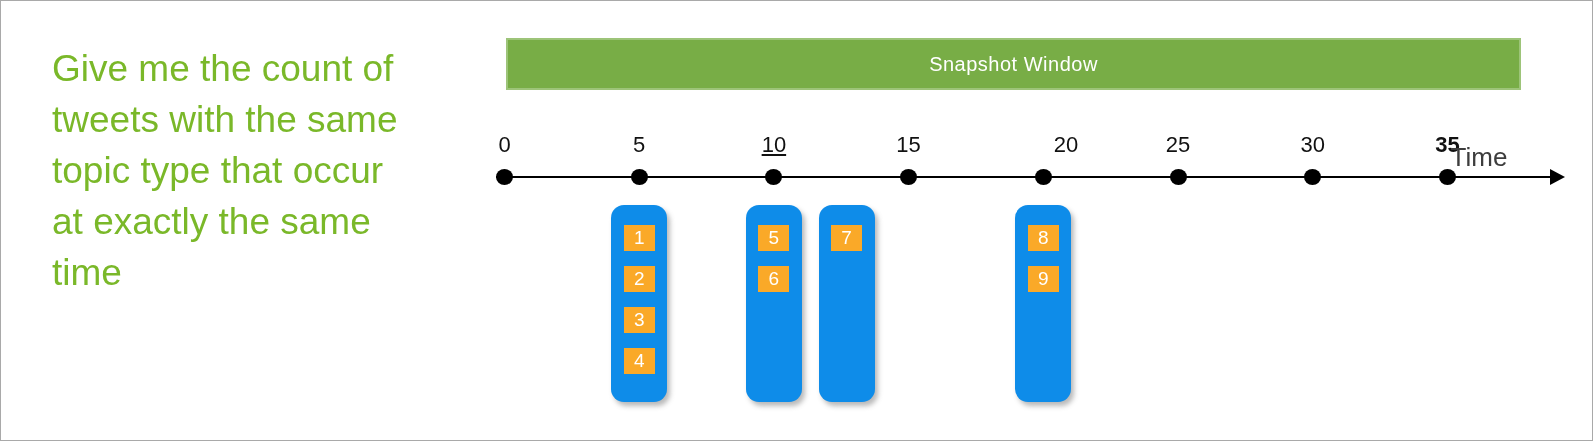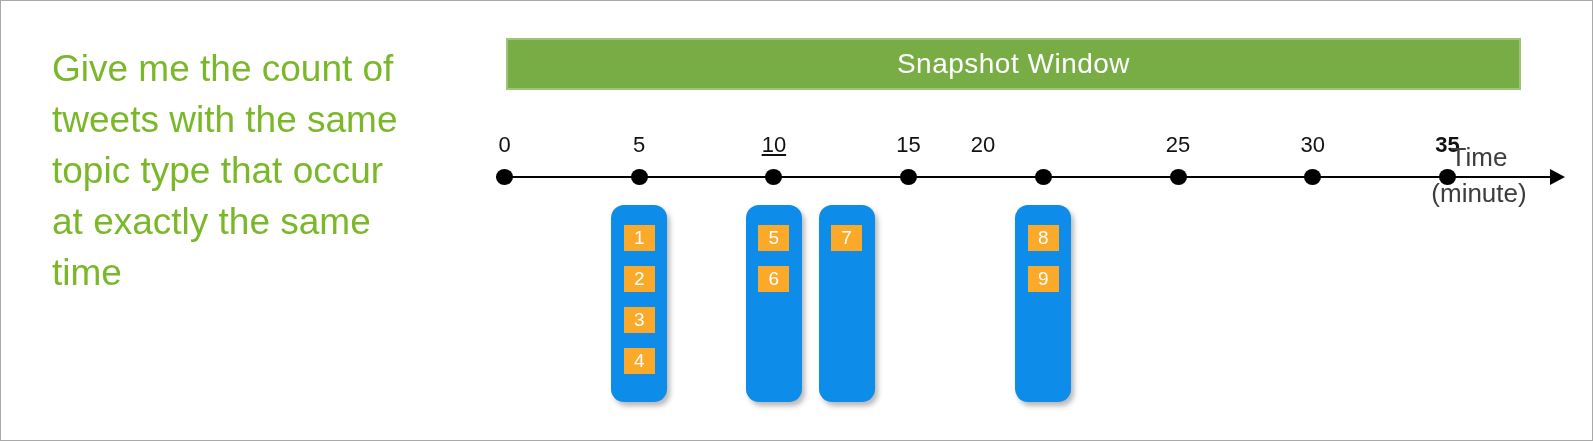--- a/index.html
+++ b/index.html
@@ -20,21 +20,21 @@
     white-space:pre-line;
   }
   
   .banner{
     position:absolute;left:505px;top:37px;width:1015px;height:52px;
     background:var(--banner-fill,#78ad46);
     box-shadow:inset 0 0 0 2px rgba(255,255,255,0.28);
     display:flex;align-items:center;justify-content:center;
   }
   .banner-label{
-    color:#ffffff;font-size:28px;font-weight:300;letter-spacing:0.5px;
+    color:#ffffff;font-size:20px;font-weight:300;letter-spacing:0.5px;
   }
   
   .axis-line{
     position:absolute;left:495px;top:175px;width:1057px;height:2px;
     background:#000000;
   }
   .axis-arrow{
     position:absolute;left:1549px;top:168px;width:0;height:0;
     border-left:15px solid #000000;
     border-top:8px solid transparent;
@@ -91,31 +91,30 @@
   <div id="ticks">
       <div class="axis-dot" style="left: 495px;"></div>
       <div class="tick-label" style="left: 473.5px;">0</div>
       <div class="axis-dot" style="left: 629.7px;"></div>
       <div class="tick-label" style="left: 608.2px;">5</div>
       <div class="axis-dot" style="left: 764.4px;"></div>
       <div class="tick-label" style="left: 742.9px; text-decoration: underline;">10</div>
       <div class="axis-dot" style="left: 899.1px;"></div>
       <div class="tick-label" style="left: 877.6px; text-align: center;">15</div>
       <div class="axis-dot" style="left: 1033.8px;"></div>
-      <div class="tick-label" style="left: 952px;">20</div>
+      <div class="tick-label" style="left: 1035px;">20</div>
       <div class="axis-dot" style="left: 1168.5px;"></div>
       <div class="tick-label" style="left: 1147px;">25</div>
       <div class="axis-dot" style="left: 1303.2px;"></div>
       <div class="tick-label" style="left: 1281.7px;">30</div>
       <div class="axis-dot" style="left: 1437.9px;"></div>
       <div class="tick-label" style="left: 1416.4px; font-weight: bold;">35</div>
     </div>
 
   <div class="axis-title t1">Time</div>
-  <div class="axis-title t2">(minute)</div>
 
   <div id="groups">
       <div class="group" style="left: 610.2px;">
         <div class="chip">1</div>
         <div class="chip">2</div>
         <div class="chip">3</div>
         <div class="chip">4</div>
       </div>
       <div class="group" style="left: 744.9px;">
         <div class="chip">5</div>

